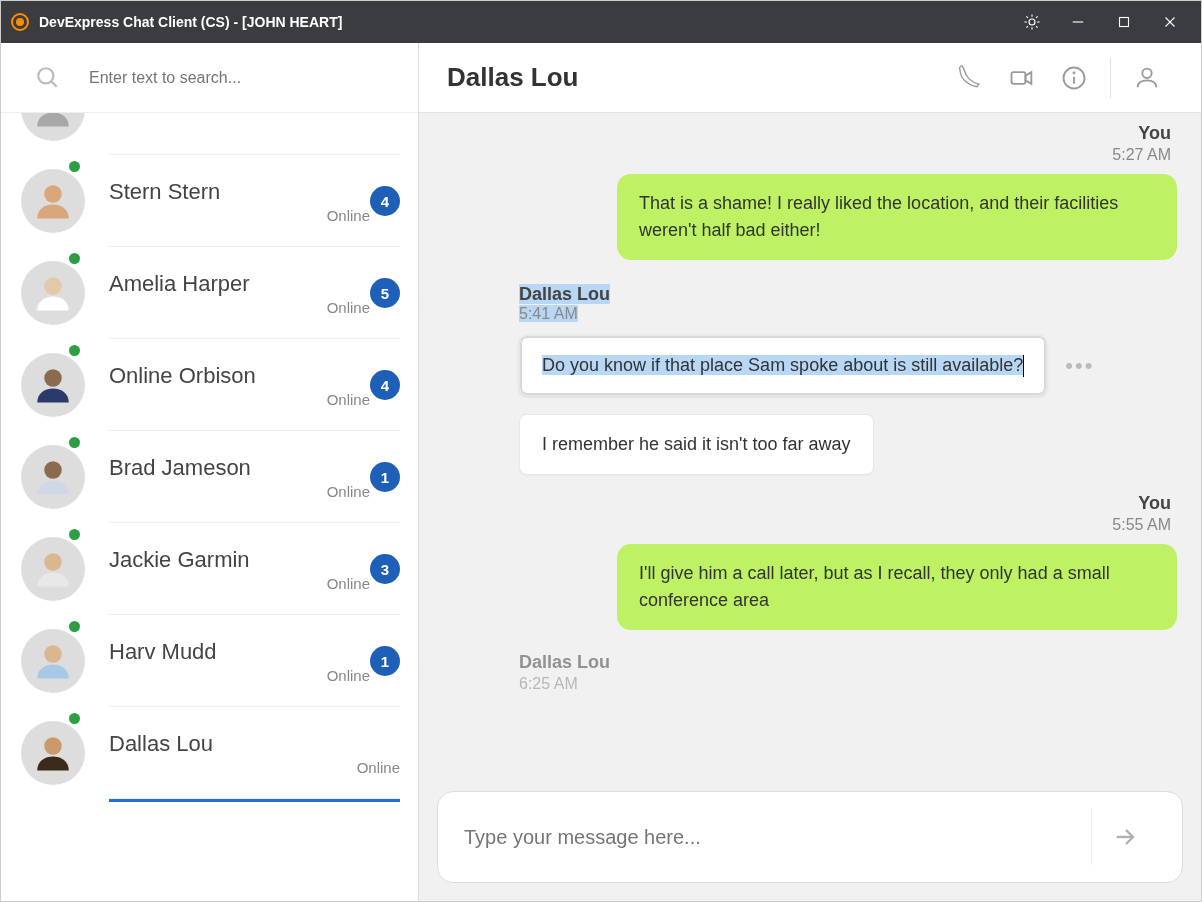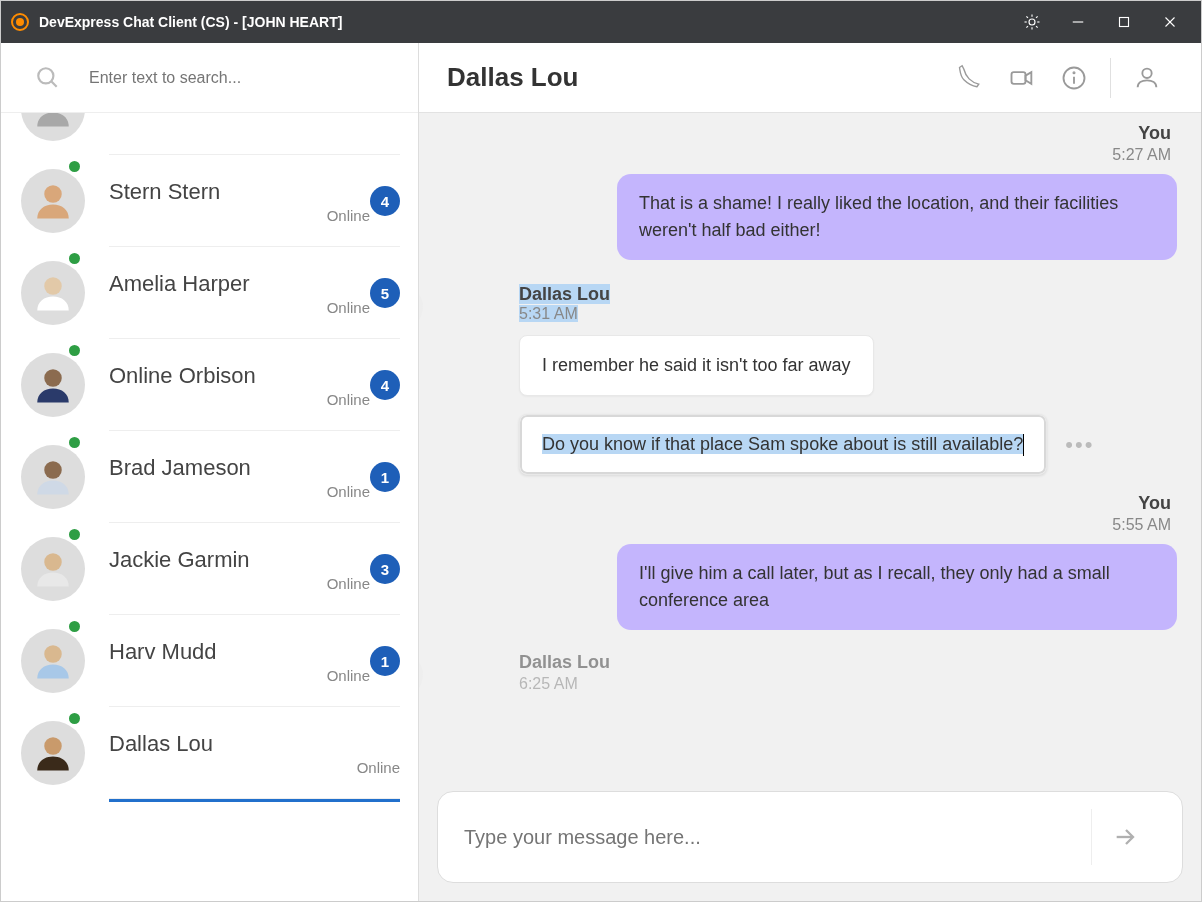--- a/index.html
+++ b/index.html
@@ -39,21 +39,21 @@
 
   .messages { flex:1; overflow:hidden; padding: 2px 24px 0 24px; position:relative; }
   .msg-group { margin-top: 8px; }
   .msg-group .meta { display:flex; flex-direction:column; }
   .msg-group.out .meta { align-items:flex-end; margin-right:6px; }
   .msg-group.in .meta { align-items:flex-start; margin-left: 76px; }
   .meta .who { font-weight:700; font-size:18px; color:#444; }
   .meta .time { font-size:16px; color:#888; margin-top:2px; }
   .hl { background:#b8d7f4; }
   .bubbles.out { display:flex; flex-direction:column; align-items:flex-end; margin-top:10px; }
-  .bubble-out { background:#c4b5fd; color:#333; font-size:18px; padding:16px 22px; border-radius:14px; max-width:560px; line-height:1.5; }
+  .bubble-out { background:#bef264; color:#333; font-size:18px; padding:16px 22px; border-radius:14px; max-width:560px; line-height:1.5; }
   .bubbles.in { margin-top:12px; margin-left:76px; }
   .bubble-row { display:flex; align-items:center; margin-bottom:18px; }
   .bubble-in { background:#fff; border:1px solid #e8e8e8; border-radius:8px; padding:16px 22px; font-size:18px; color:#333; max-width:580px; line-height:1.5; box-shadow: 0 1px 2px rgba(0,0,0,0.04); }
   .bubble-in.selected{ box-shadow: 0 0 0 2px #d8d8d8 inset, 0 1px 3px rgba(0,0,0,0.1); }
   .bubble-in .seltext { background:#b8d7f4; }
   .more { color:#bbb; font-size:22px; margin-left:18px; letter-spacing:2px; }
   .msg-avatar { position:absolute; width:46px; height:46px; border-radius:50%; background:#eee; display:flex; align-items:center; justify-content:center; overflow:hidden; }
 
   .composer { position:absolute; left:18px; right:18px; bottom:18px; height:92px; background:#fff; border:1px solid #ddd; border-radius:16px; display:flex; align-items:center; padding: 0 26px; }
   .composer input { flex:1; border:none; outline:none; font-size:20px; color:#888; }
@@ -266,29 +266,29 @@
           <div class="bubble-out">That is a shame! I really liked the location, and their facilities weren't half bad either!</div>
         </div>
       </div>
 
       <div class="msg-group in" style="margin-top:24px; position:relative;">
         <div class="msg-avatar" style="left:-66px; top:0;">
           
         </div>
         <div class="meta">
           <div><span class="who hl">Dallas Lou</span></div>
-          <div><span class="time hl">5:31 AM</span></div>
+          <div><span class="time hl">5:41 AM</span></div>
         </div>
         <div class="bubbles in">
-          <div class="bubble-row">
-            <div class="bubble-in">I remember he said it isn't too far away</div>
-          </div>
           <div class="bubble-row">
             <div class="bubble-in selected"><span class="seltext">Do you know if that place Sam spoke about is still available?</span><span class="caret"></span></div>
             <div class="more">•••</div>
+          </div>
+          <div class="bubble-row">
+            <div class="bubble-in">I remember he said it isn't too far away</div>
           </div>
         </div>
       </div>
 
       <div class="msg-group out" style="margin-top:14px;">
         <div class="meta">
           <div class="who">You</div>
           <div class="time">5:55 AM</div>
         </div>
         <div class="bubbles out">

